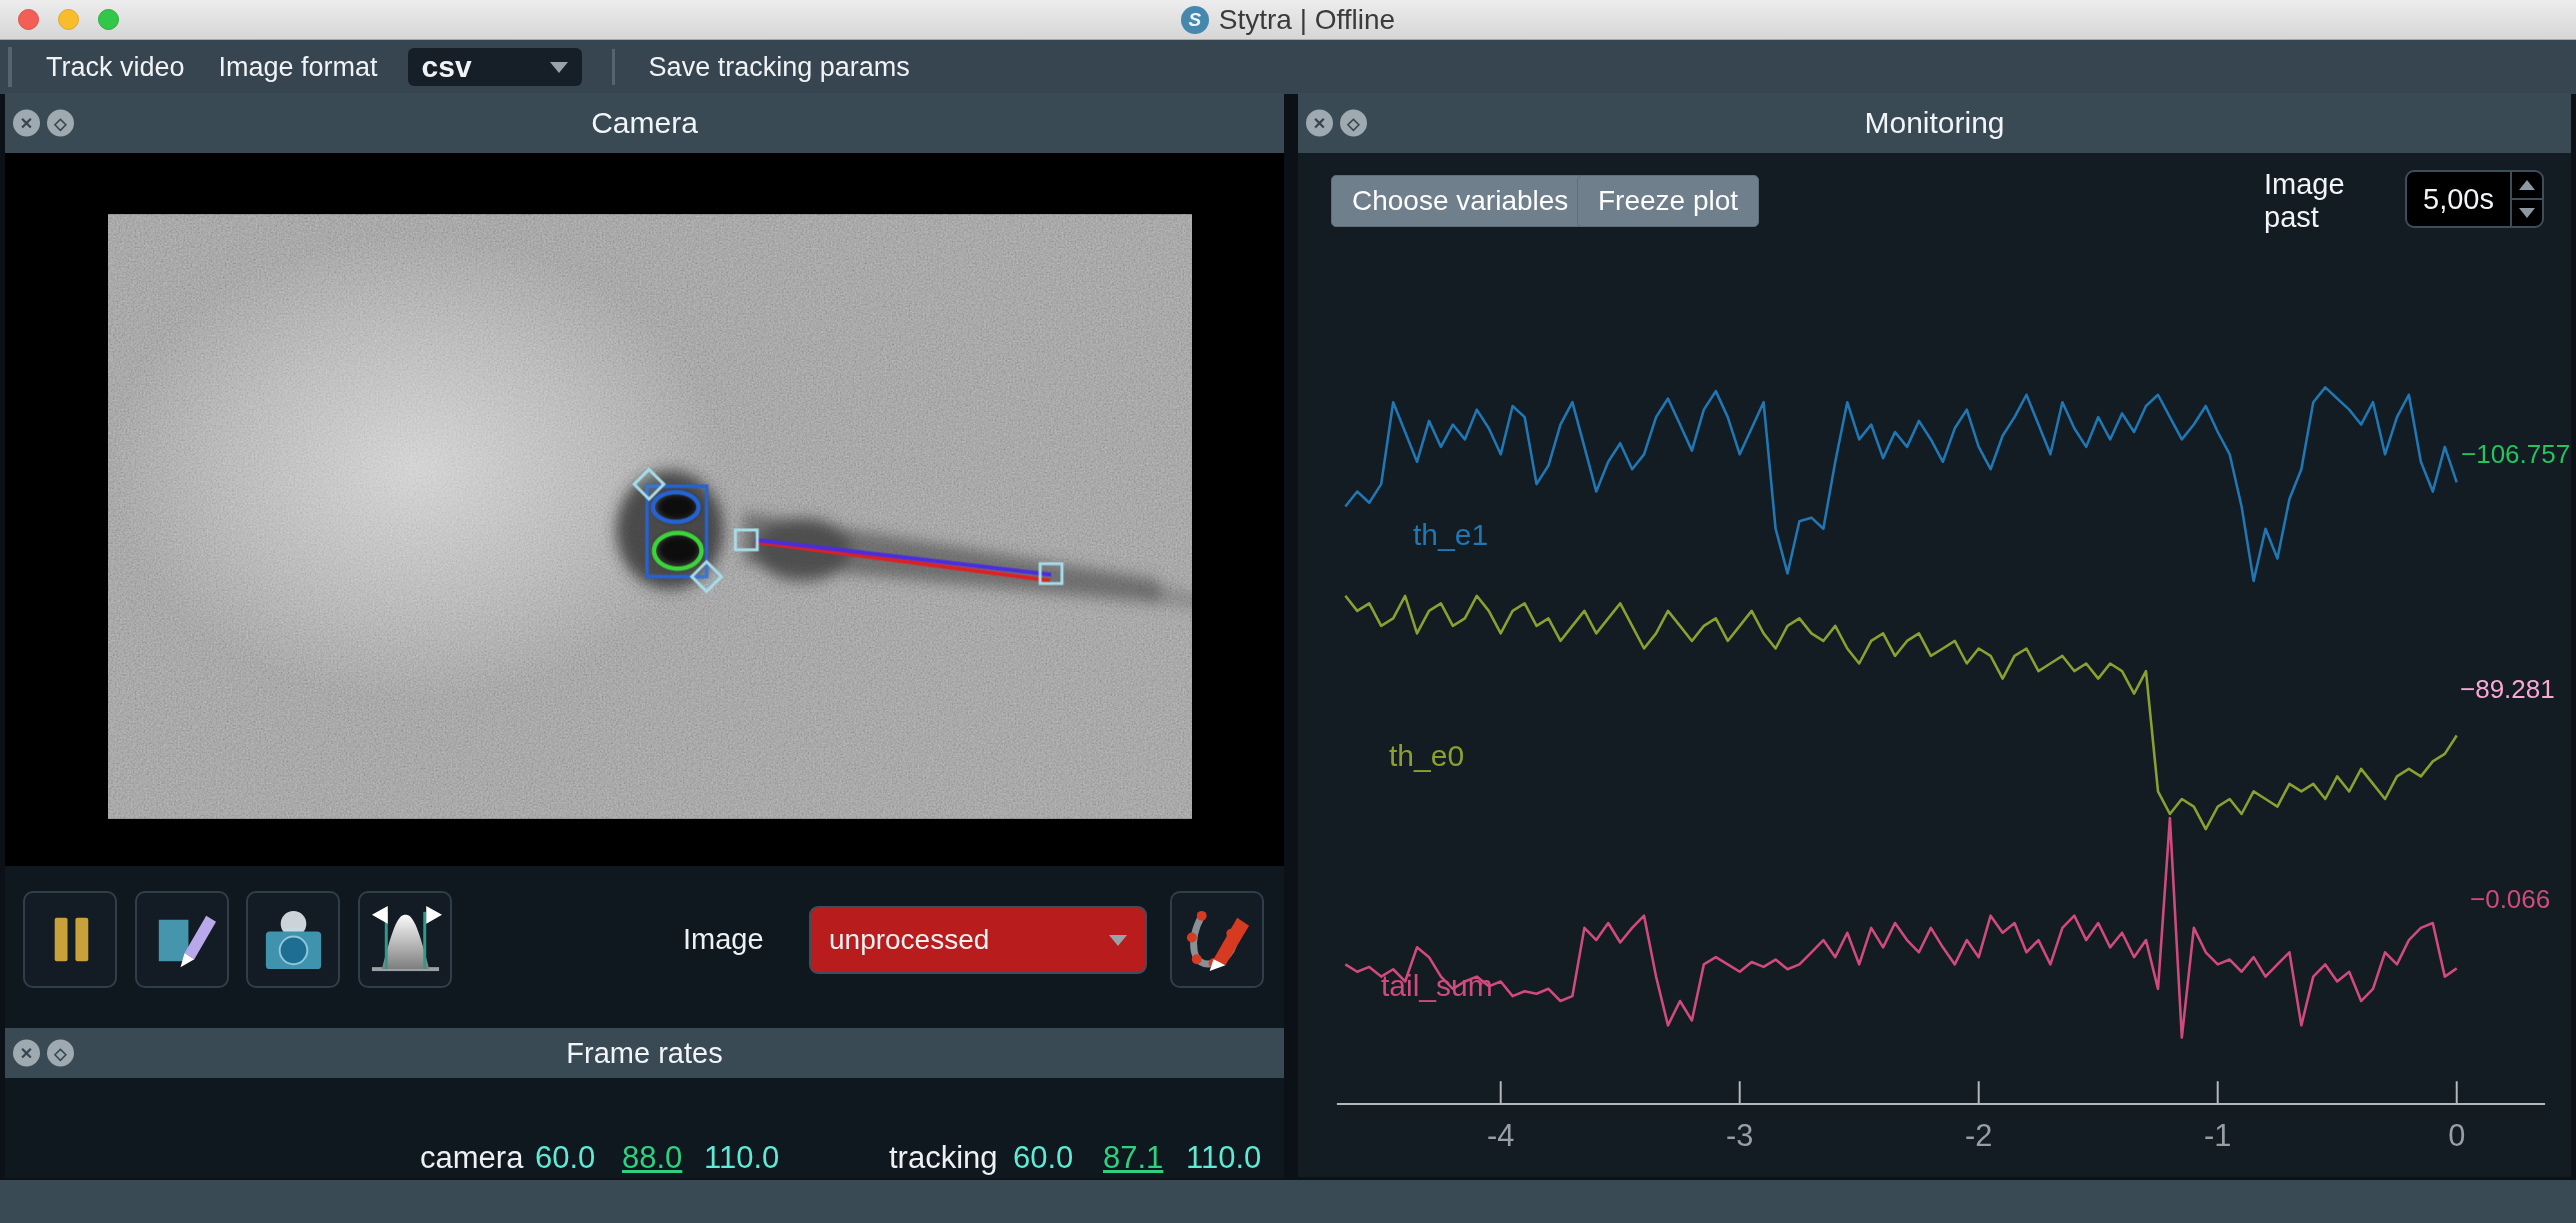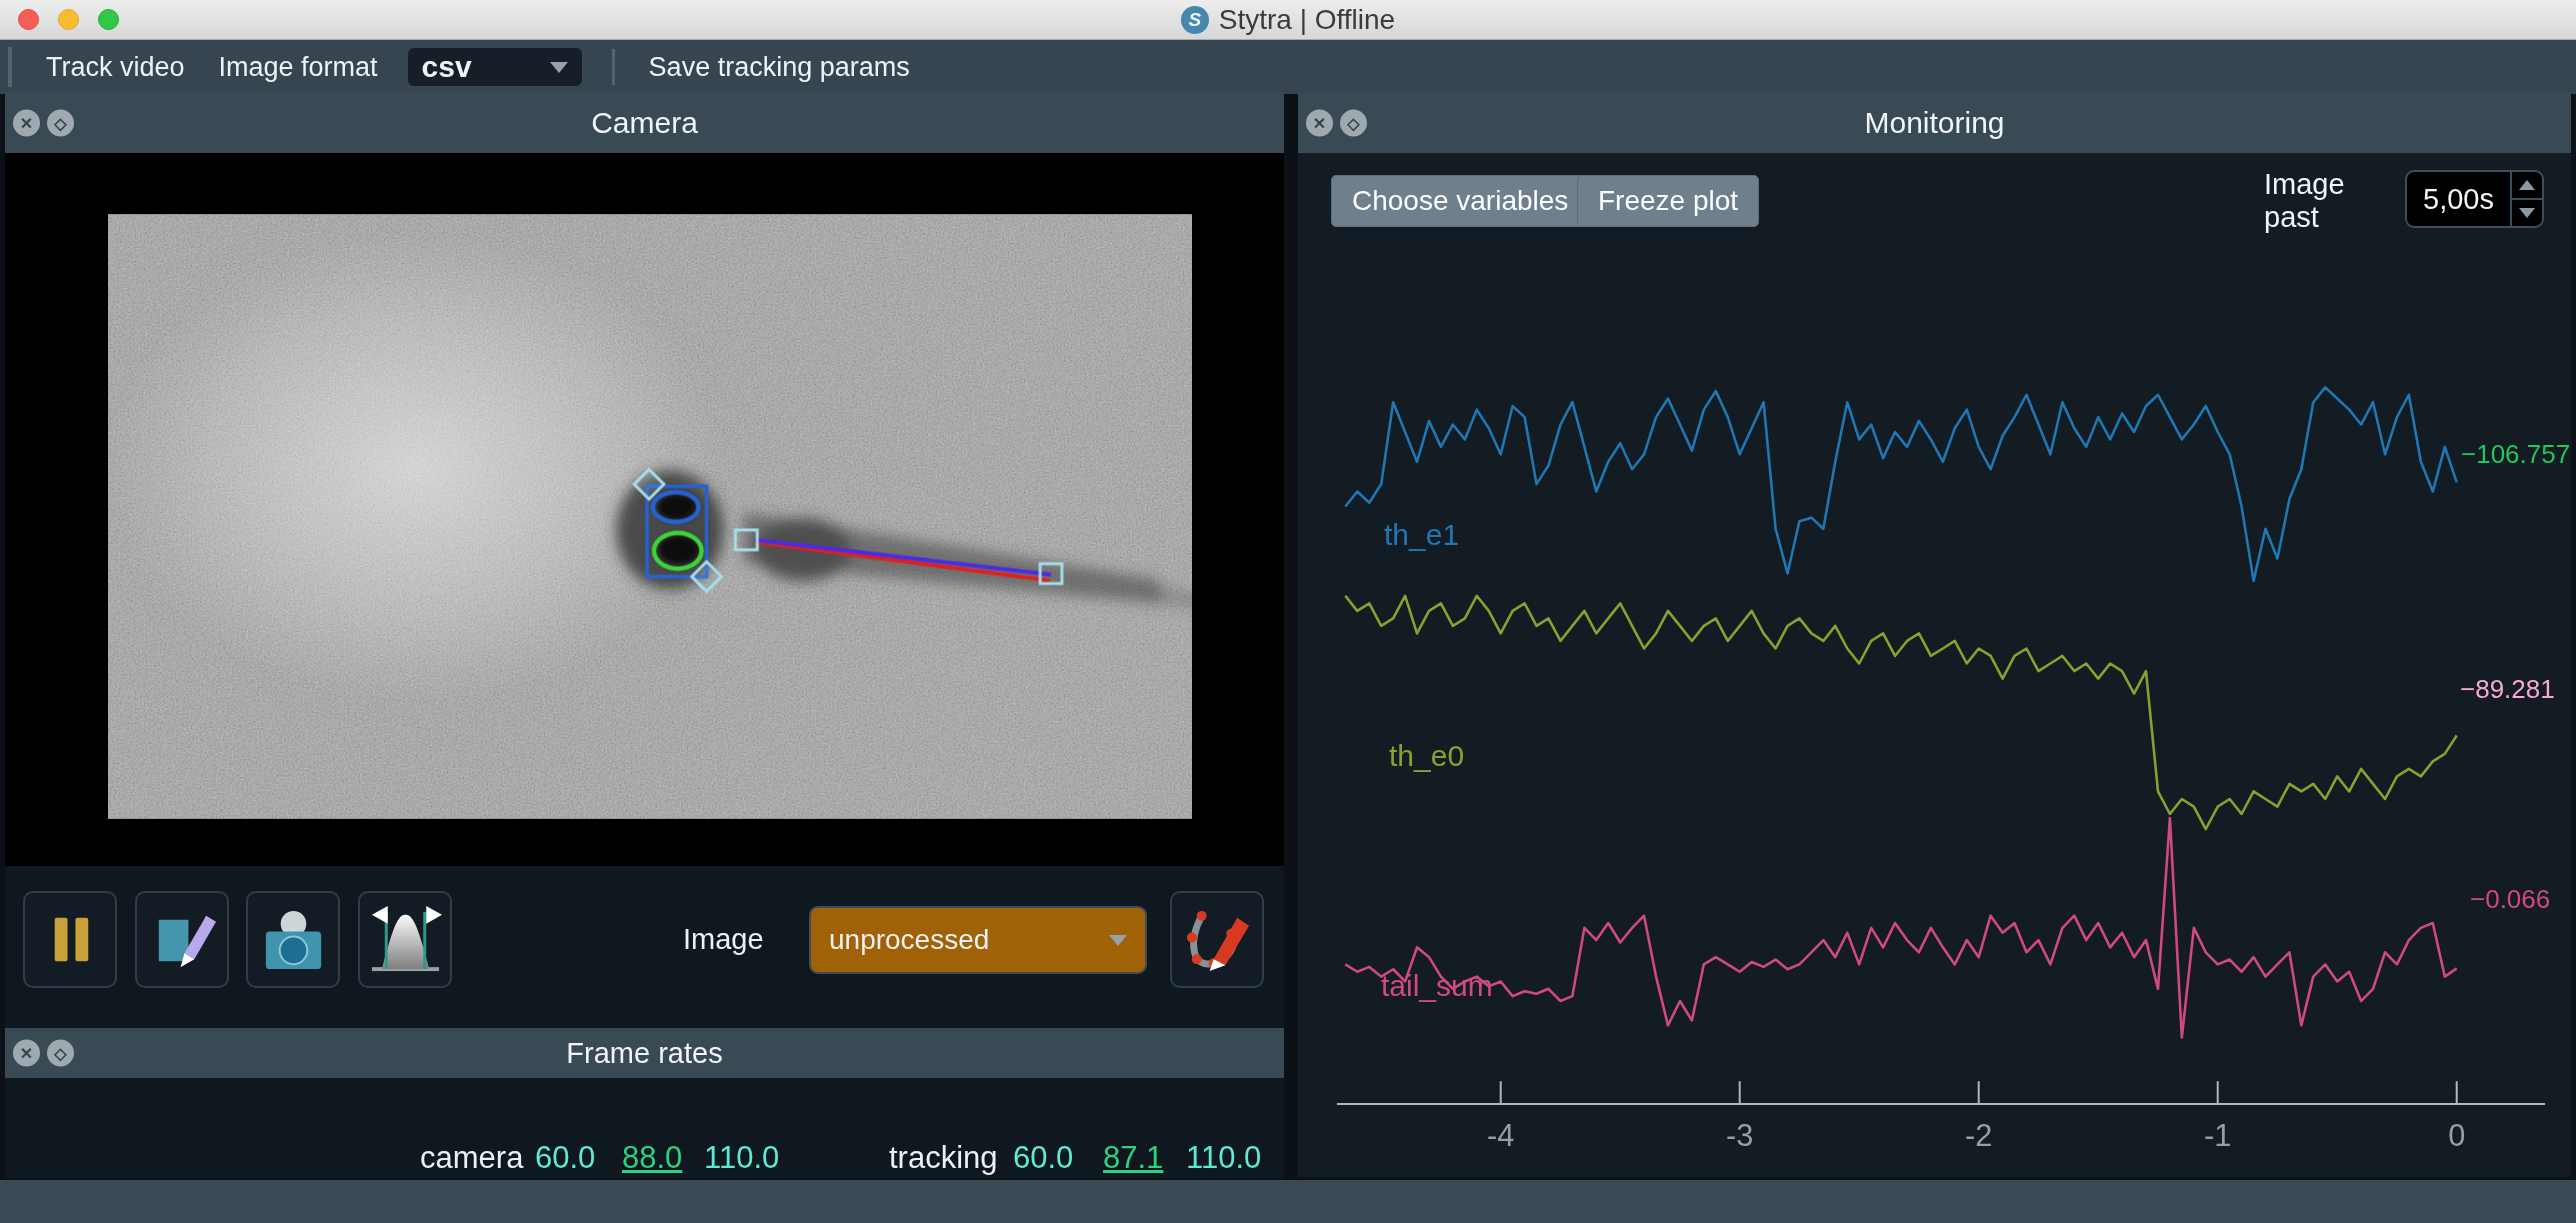--- a/index.html
+++ b/index.html
@@ -40,21 +40,21 @@
 
   
   .camera-panel{left:5px;top:93px;width:1279px;height:934px;}
   .camera-panel .panel-header{height:60px;font-size:30px;}
   .cam-viewport{position:absolute;left:0;top:60px;width:1279px;height:713px;background:#000;}
   .cam-image{position:absolute;left:103px;top:61px;width:1084px;height:605px;}
   .cam-controls{position:absolute;left:0;top:773px;width:1279px;height:162px;background:#10181f;}
   .icon-btn{position:absolute;top:25px;width:94px;height:97px;background:#131c24;
     border:2px solid #2e3f4a;border-radius:10px;display:flex;align-items:center;justify-content:center;cursor:pointer;}
   .img-label{position:absolute;left:678px;top:25px;height:97px;display:flex;align-items:center;color:#eef1f3;font-size:29px;}
-  .img-select{position:absolute;left:804px;top:40px;width:338px;height:68px;background:#a16207;
+  .img-select{position:absolute;left:804px;top:40px;width:338px;height:68px;background:#b91c1c;
     border:2px solid #3c4e5a;border-radius:9px;display:flex;align-items:center;justify-content:space-between;
     padding:0 18px;color:#eef1f3;font-size:28px;cursor:pointer;}
 
   
   .frame-panel{left:5px;top:1028px;width:1279px;height:150px;}
   .frame-panel .panel-header{height:50px;font-size:29px;}
   .frame-content{position:absolute;left:0;top:50px;width:100%;height:100px;background:#10181f;color:#c3c9cd;}
   .fr-label{position:absolute;top:62px;font-size:31px;color:#eef1f3;}
   .fr-num{position:absolute;top:62px;font-size:31px;color:#5eead4;}
   .fr-num.current{color:#2fd07f;text-decoration:underline;text-align:right;}
@@ -304,21 +304,21 @@
           <line x1="660.5" y1="845" x2="660.5" y2="867" stroke="#b4b8bc" stroke-width="2"></line>
           <text x="660.5" y="910" fill="#989ea4" font-size="31" text-anchor="middle" font-family="&quot;Liberation Sans&quot;, sans-serif">-2</text>
           <line x1="901.25" y1="845" x2="901.25" y2="867" stroke="#b4b8bc" stroke-width="2"></line>
           <text x="901.25" y="910" fill="#989ea4" font-size="31" text-anchor="middle" font-family="&quot;Liberation Sans&quot;, sans-serif">-1</text>
           <line x1="1142" y1="845" x2="1142" y2="867" stroke="#b4b8bc" stroke-width="2"></line>
           <text x="1142" y="910" fill="#989ea4" font-size="31" text-anchor="middle" font-family="&quot;Liberation Sans&quot;, sans-serif">0</text>
           <polyline points="22.5,266.0 34.5,251.0 46.6,262.3 58.6,243.5 70.7,161.0 82.7,191.0 94.7,221.0 106.8,179.8 118.8,206.0 130.8,183.5 142.9,198.5 154.9,168.5 167.0,187.3 179.0,213.5 191.0,164.8 203.1,176.0 215.1,243.5 227.1,224.8 239.2,183.5 251.2,161.0 263.3,206.0 275.3,251.0 287.3,221.0 299.4,202.3 311.4,228.5 323.4,213.5 335.5,176.0 347.5,157.3 359.6,183.5 371.6,209.8 383.6,168.5 395.7,149.8 407.7,176.0 419.8,213.5 431.8,187.3 443.8,161.0 455.9,288.5 467.9,333.5 479.9,281.0 492.0,277.3 504.0,288.5 516.0,221.0 528.1,161.0 540.1,198.5 552.2,183.5 564.2,217.3 576.2,191.0 588.3,206.0 600.3,179.8 612.3,198.5 624.4,221.0 636.4,187.3 648.5,168.5 660.5,206.0 672.5,228.5 684.6,194.8 696.6,176.0 708.6,153.5 720.7,183.5 732.7,213.5 744.8,161.0 756.8,187.3 768.8,206.0 780.9,176.0 792.9,198.5 804.9,172.3 817.0,191.0 829.0,164.8 841.1,153.5 853.1,176.0 865.1,198.5 877.2,183.5 889.2,164.8 901.3,191.0 913.3,213.5 925.3,266.0 937.4,341.0 949.4,288.5 961.4,318.5 973.5,258.5 985.5,228.5 997.5,161.0 1009.6,146.0 1021.6,157.3 1033.7,168.5 1045.7,183.5 1057.7,161.0 1069.8,213.5 1081.8,176.0 1093.8,153.5 1105.9,221.0 1117.9,251.0 1130.0,206.0 1142.0,241.7" fill="none" stroke="#1f77b4" stroke-width="2.6" stroke-linejoin="round"></polyline>
           <polyline points="22.5,356.0 34.5,371.2 46.6,363.6 58.6,386.3 70.7,378.7 82.7,356.0 94.7,393.9 106.8,371.2 118.8,363.6 130.8,386.3 142.9,378.7 154.9,356.0 167.0,371.2 179.0,393.9 191.0,371.2 203.1,363.6 215.1,386.3 227.1,378.7 239.2,401.5 251.2,386.3 263.3,371.2 275.3,393.9 287.3,378.7 299.4,363.6 311.4,386.3 323.4,409.1 335.5,393.9 347.5,371.2 359.6,386.3 371.6,401.5 383.6,386.3 395.7,378.7 407.7,401.5 419.8,386.3 431.8,371.2 443.8,393.9 455.9,409.1 467.9,386.3 479.9,378.7 492.0,393.9 504.0,401.5 516.0,386.3 528.1,409.1 540.1,424.2 552.2,401.5 564.2,393.9 576.2,416.6 588.3,401.5 600.3,393.9 612.3,416.6 624.4,409.1 636.4,401.5 648.5,424.2 660.5,409.1 672.5,416.6 684.6,439.4 696.6,416.6 708.6,409.1 720.7,431.8 732.7,424.2 744.8,416.6 756.8,431.8 768.8,424.2 780.9,439.4 792.9,424.2 804.9,431.8 817.0,454.5 829.0,431.8 841.1,553.1 853.1,575.8 865.1,560.7 877.2,568.3 889.2,591.0 901.3,568.3 913.3,560.7 925.3,575.8 937.4,553.1 949.4,560.7 961.4,568.3 973.5,545.5 985.5,553.1 997.5,545.5 1009.6,560.7 1021.6,537.9 1033.7,553.1 1045.7,530.4 1057.7,545.5 1069.8,560.7 1081.8,537.9 1093.8,530.4 1105.9,537.9 1117.9,522.8 1130.0,515.2 1142.0,496.7" fill="none" stroke="#8aa12f" stroke-width="2.6" stroke-linejoin="round"></polyline>
           <polyline points="22.5,727.3 34.5,734.7 46.6,729.8 58.6,739.6 70.7,732.2 82.7,744.5 94.7,710.1 106.8,720.0 118.8,739.6 130.8,751.9 142.9,744.5 154.9,739.6 167.0,749.4 179.0,744.5 191.0,759.3 203.1,754.3 215.1,756.8 227.1,751.9 239.2,764.2 251.2,759.3 263.3,690.5 275.3,702.8 287.3,685.6 299.4,705.2 311.4,690.5 323.4,678.2 335.5,739.6 347.5,788.7 359.6,764.2 371.6,783.8 383.6,727.3 395.7,720.0 407.7,727.3 419.8,734.7 431.8,724.9 443.8,729.8 455.9,722.4 467.9,732.2 479.9,727.3 492.0,715.1 504.0,702.8 516.0,720.0 528.1,695.4 540.1,727.3 552.2,690.5 564.2,710.1 576.2,685.6 588.3,702.8 600.3,715.1 612.3,690.5 624.4,710.1 636.4,727.3 648.5,702.8 660.5,720.0 672.5,678.2 684.6,695.4 696.6,685.6 708.6,715.1 720.7,702.8 732.7,727.3 744.8,690.5 756.8,678.2 768.8,702.8 780.9,685.6 792.9,710.1 804.9,695.4 817.0,720.0 829.0,702.8 841.1,751.9 853.1,580.0 865.1,801.0 877.2,690.5 889.2,715.1 901.3,727.3 913.3,722.4 925.3,734.7 937.4,720.0 949.4,739.6 961.4,727.3 973.5,715.1 985.5,788.7 997.5,739.6 1009.6,727.3 1021.6,744.5 1033.7,734.7 1045.7,764.2 1057.7,751.9 1069.8,715.1 1081.8,727.3 1093.8,702.8 1105.9,690.5 1117.9,685.6 1130.0,739.6 1142.0,731.3" fill="none" stroke="#d04a7d" stroke-width="2.6" stroke-linejoin="round"></polyline>
         </svg>
-      <div class="series-label s0" style="color: rgb(31, 119, 180);">th_e1</div>
+      <div class="series-label s0" style="color: rgb(31, 119, 180); margin-left: 29px;">th_e1</div>
       <div class="series-label s1" style="color: rgb(138, 161, 47);">th_e0</div>
       <div class="series-label s2" style="color: rgb(208, 74, 125);">tail_sum</div>
       <div class="value-label s0" style="color: #22c55e;">−106.757</div>
       <div class="value-label s1" style="color: #f9a8d4; margin-top: 14px;">−89.281</div>
       <div class="value-label s2" style="color: rgb(208, 74, 125);">−0.066</div>
     </div>
   </div>
 
   <div class="statusbar"></div>
 </div>

